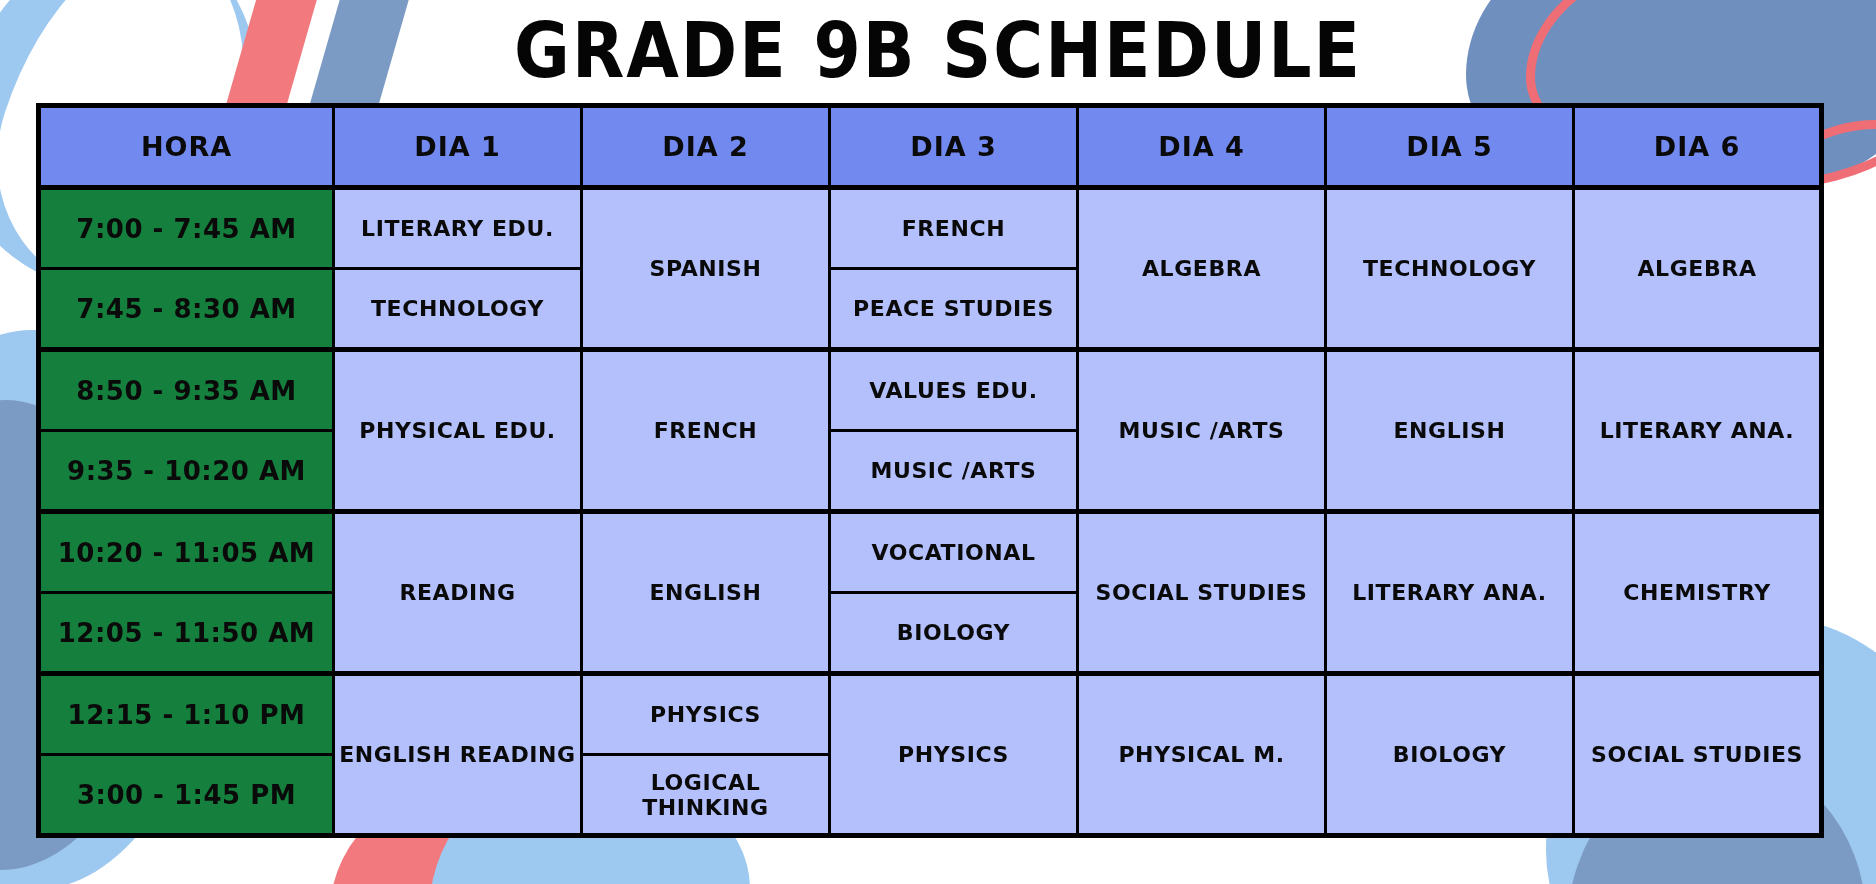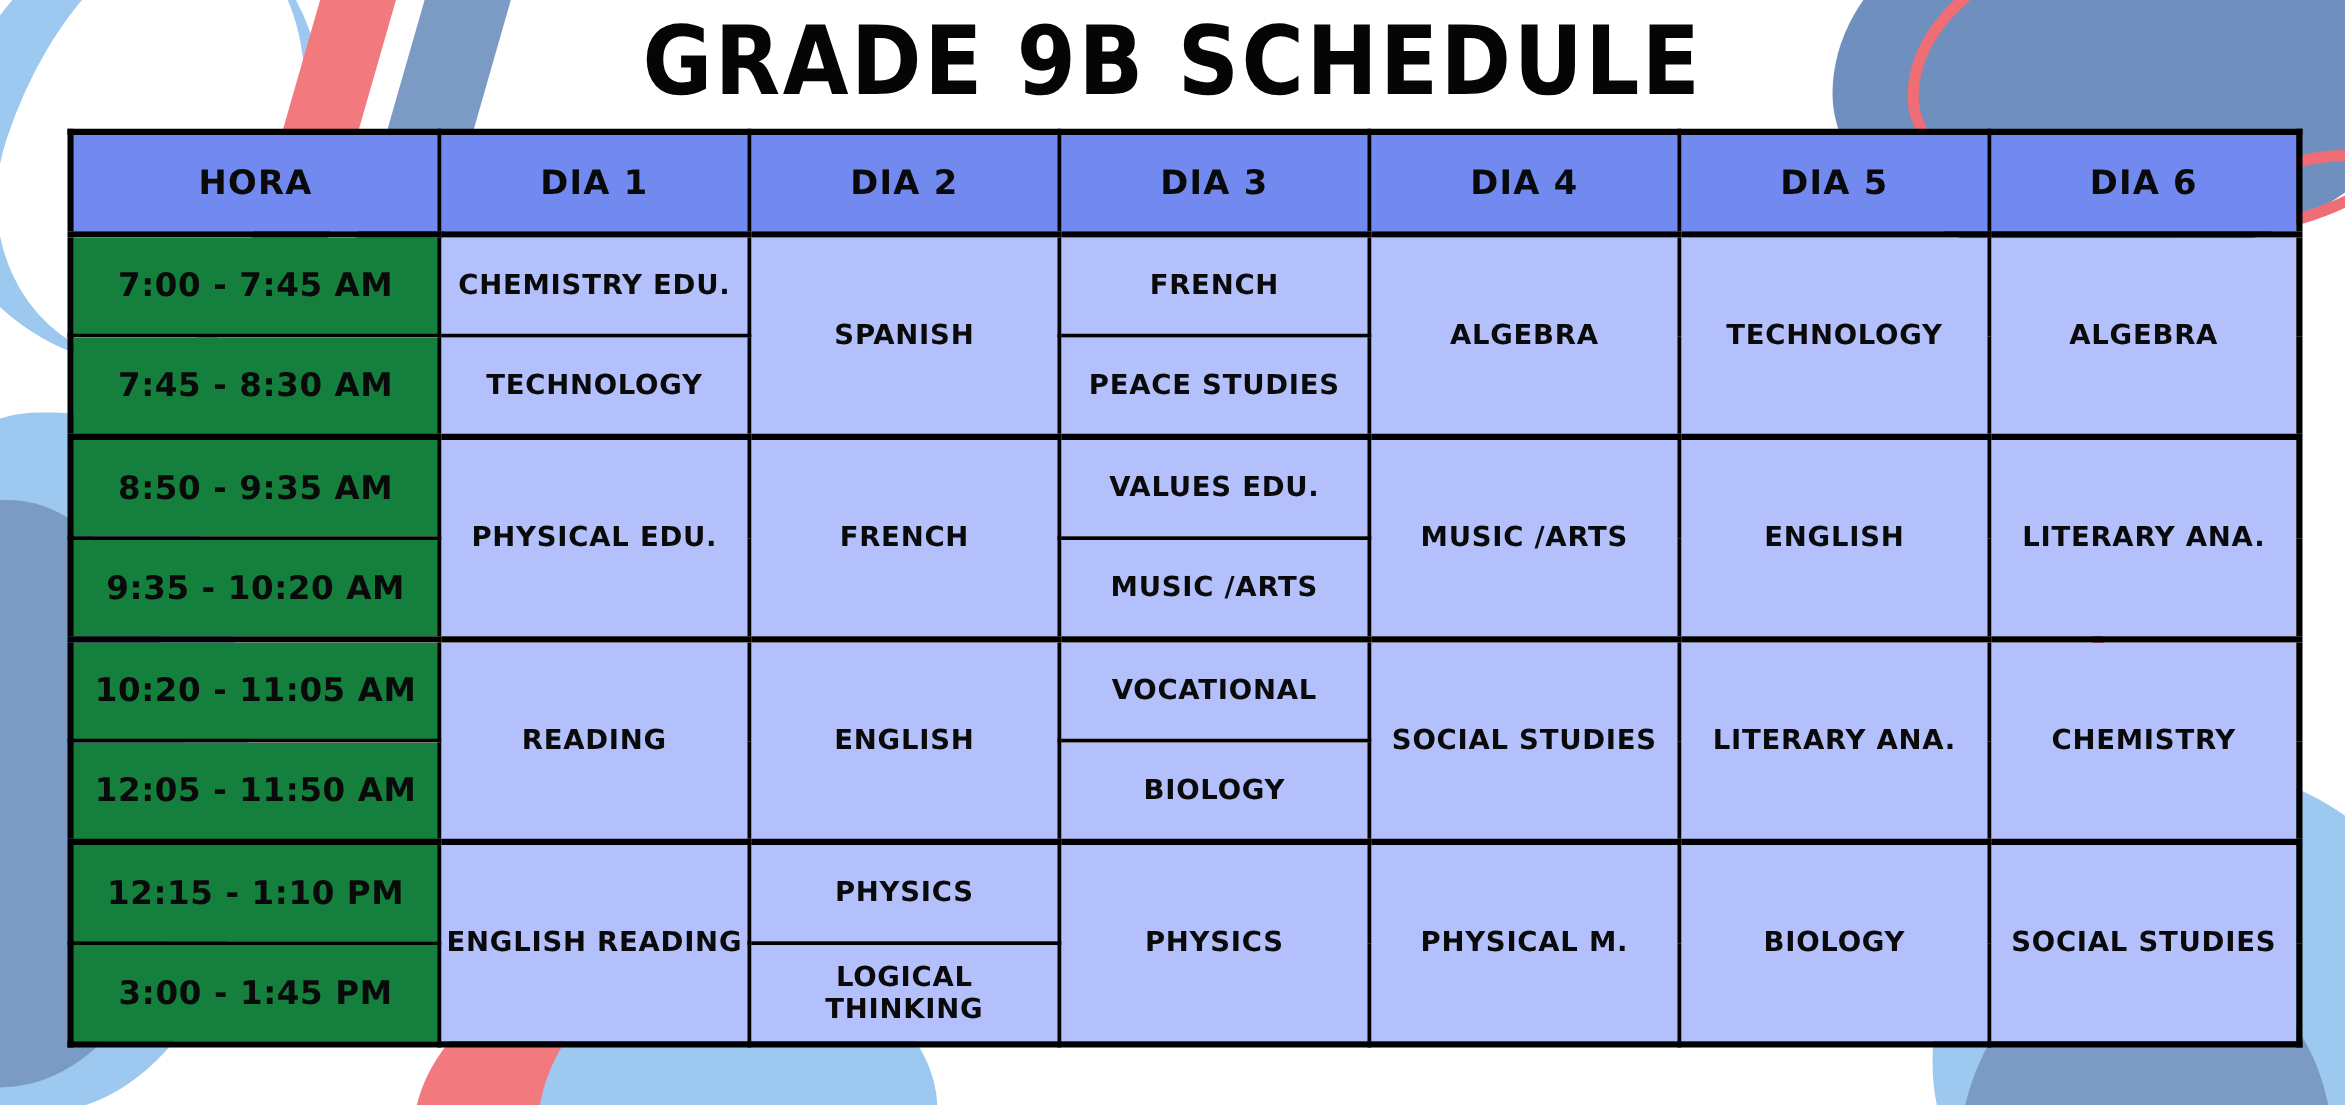--- a/index.html
+++ b/index.html
@@ -130,21 +130,21 @@
     letter-spacing: 2px;
     color: #050505;
     z-index: 5;
     transform: scaleY(1.12);
     transform-origin: top center;
   }
 
   
   #schedule-wrap {
     position: absolute;
-    left: 54px; top: 103px;
+    left: 36px; top: 103px;
     width: 1787px;
     z-index: 4;
   }
 
   table.schedule {
     border-collapse: collapse;
     table-layout: fixed;
     width: 1787px;
     border: 5px solid #000;
   }
@@ -237,21 +237,21 @@
           <th>DIA 4</th>
           <th>DIA 5</th>
           <th>DIA 6</th>
         </tr>
       </thead>
 
       <tbody>
 
         <tr class="block-start">
           <td class="time-cell">7:00 - 7:45 AM</td>
-          <td class="subject-cell">CHEMISTRY EDU.</td>
+          <td class="subject-cell">LITERARY EDU.</td>
           <td class="subject-cell" rowspan="2">SPANISH</td>
           <td class="subject-cell">FRENCH</td>
           <td class="subject-cell" rowspan="2">ALGEBRA</td>
           <td class="subject-cell" rowspan="2">TECHNOLOGY</td>
           <td class="subject-cell" rowspan="2">ALGEBRA</td>
         </tr>
 
         <tr>
           <td class="time-cell">7:45 - 8:30 AM</td>
           <td class="subject-cell">TECHNOLOGY</td>

